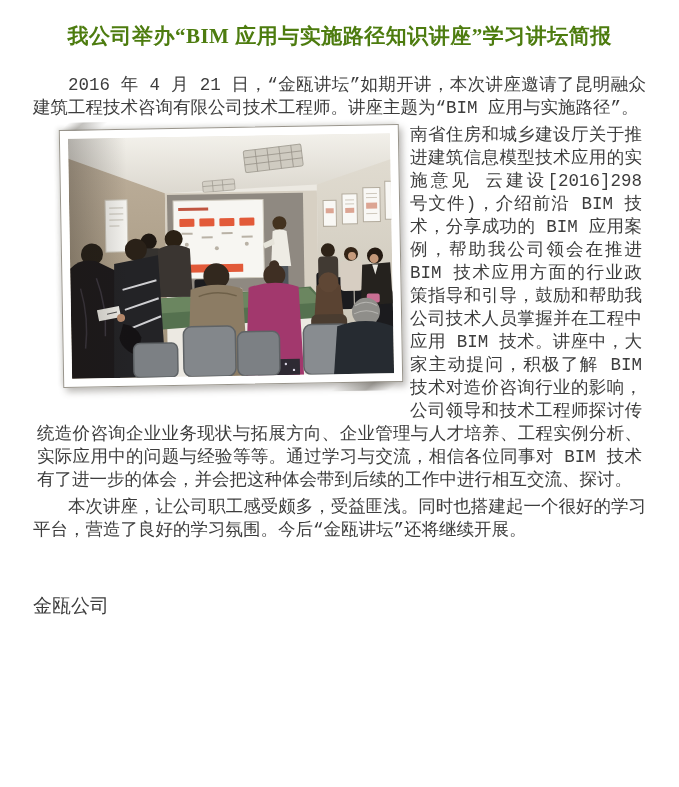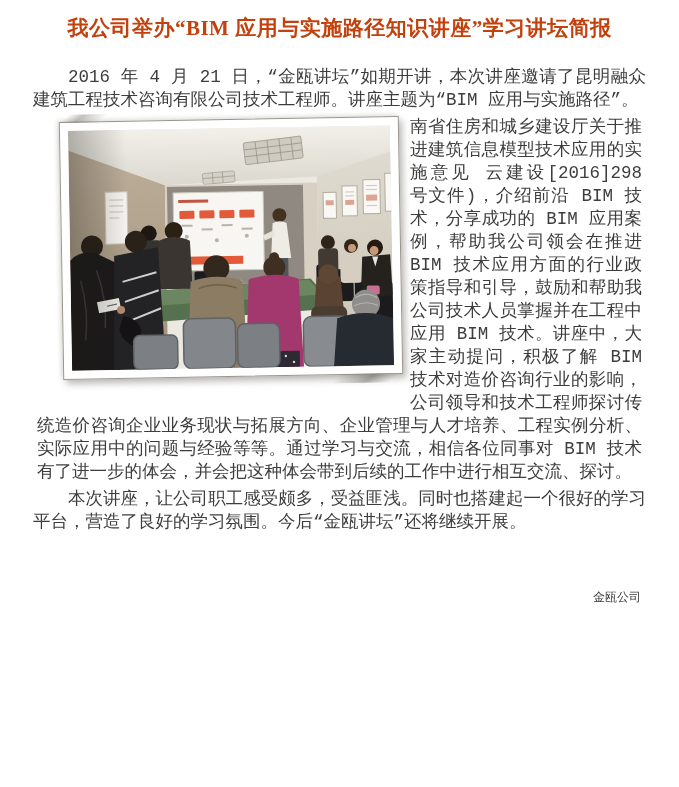--- a/index.html
+++ b/index.html
@@ -5,23 +5,23 @@
   html,body { margin:0; padding:0; background:#ffffff; }
   .page {
     position:relative;
     width:679px; height:787px;
     background:#ffffff;
     overflow:hidden;
     font-family:"Liberation Serif","DejaVu Serif",serif;
     color:#3d3d3d;
   }
   .doc-title {
-    margin:14px 33px 24px 33px;
+    margin:22px 33px 24px 33px;
     font-size:21px; line-height:28px;
-    font-weight:bold; color:#c2410c;
+    font-weight:bold; color:#4d7c0f;
     text-align:center;
     letter-spacing:0.5px;
   }
   p.body-p {
     margin:0 33px;
     font-size:17.5px;
     line-height:23px;
     text-align:justify;
     text-justify:inter-character;
     font-family:Liberation Mono, monospace;
@@ -48,22 +48,22 @@
   }
   .photo-frame::after {
     content:""; position:absolute; bottom:-9px; right:4px; width:96px; height:9px;
     background:linear-gradient(105deg, transparent 35%, rgba(60,55,45,0.38) 70%, transparent 95%);
     transform:skewX(-42deg);
   }
   .photo-frame svg { display:block; width:322px; height:240px; }
   .clear { clear:both; }
   .signature {
     margin:49px 38px 0 33px;
-    text-align:right;
-    font-size:12px;
+    text-align:left;
+    font-size:19px;
     line-height:29px;
   }
 </style>
 </head>
 <body>
 
 <div class="page">
 
   <h1 class="doc-title">我公司举办“BIM 应用与实施路径知识讲座”学习讲坛简报</h1>
 

